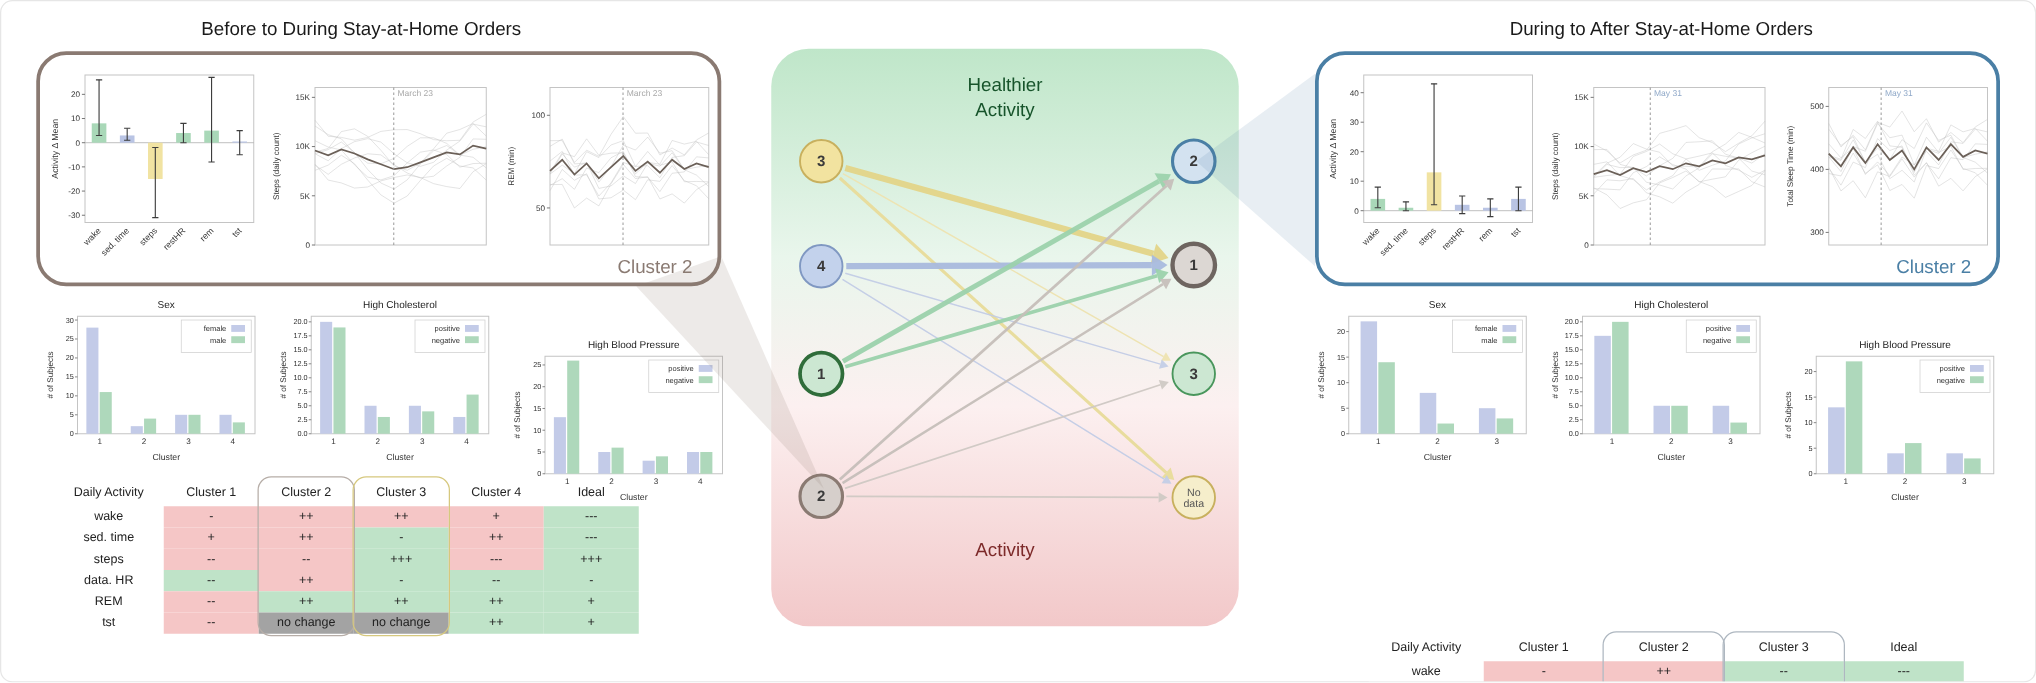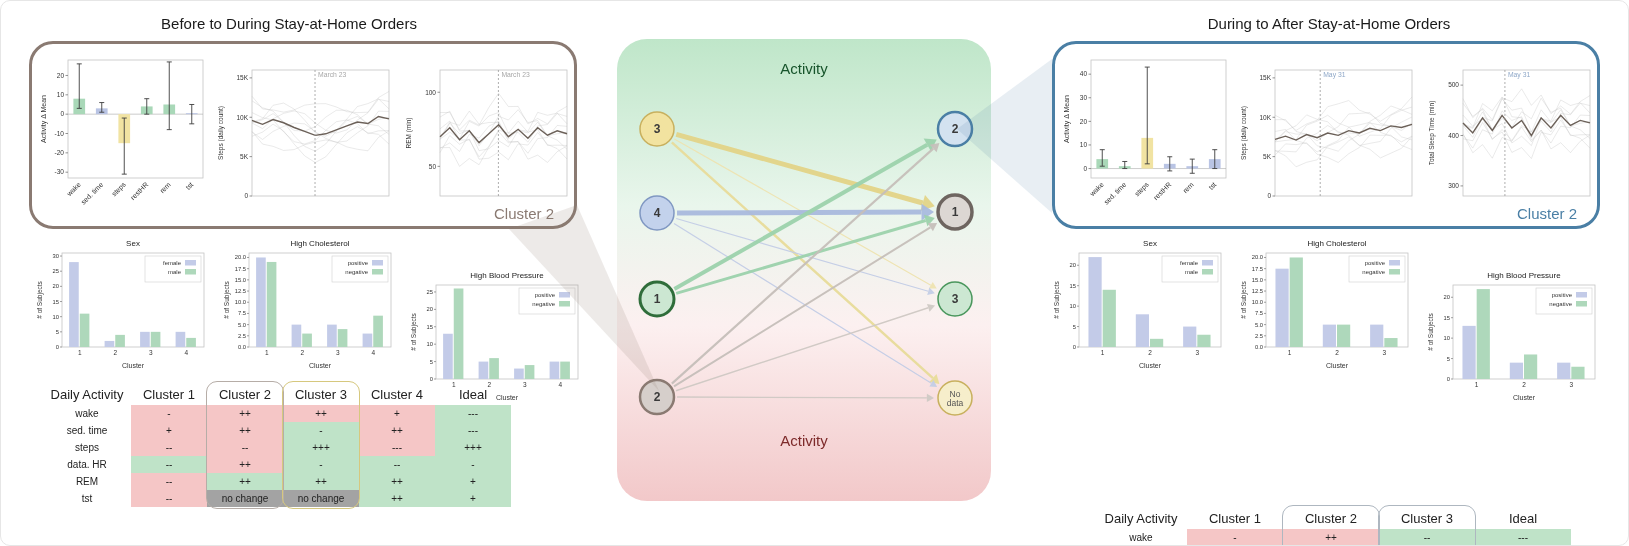--- a/index.html
+++ b/index.html
@@ -19,21 +19,21 @@
   .lbox .cluster-label{color:#8a7a72;}
   .rbox .cluster-label{color:#4a7fa5;}
   .demo-row{position:absolute;top:236px;height:136px;text-decoration:underline;}
   .demo-row.ldem{left:34px;width:545px;}
   .demo-row.rdem{left:1051px;width:545px;}
   .demo-chart{position:absolute;top:0;width:172px;height:134px;}
   .demo-chart.c0{left:0;} .demo-chart.c1{left:187px;} .demo-chart.c2{left:374px;margin-top:32px;}
   .table-wrap{position:absolute;top:382px;}
   .table-wrap.ltab{left:42px;}
   .table-wrap.rtab{left:1094px;}
-  .th{height:22px;font-size:13px;display:flex;align-items:center;justify-content:center;color:#222;}
+  .th{height:22px;font-size:10px;display:flex;align-items:center;justify-content:center;color:#222;}
   .rl{height:17px;font-size:10px;display:flex;align-items:center;justify-content:center;color:#222;background:#fff;}
   .cell{height:17px;font-size:10px;display:flex;align-items:center;justify-content:center;color:#222;}
   .bg-r{background:#f5c6c6;} .bg-g{background:#bfe3c8;} .bg-w{background:#a3a3a3;}
   .hl{position:absolute;top:-2px;border:1.5px solid;border-radius:11px;pointer-events:none;background:transparent;}
   .flow-panel{position:absolute;left:616px;top:38px;width:374px;height:462px;border-radius:30px;
     background:linear-gradient(180deg,#bfe6c9 0%,#e9f6ec 36%,#fcf0f0 62%,#f2c8c9 100%);}
   .flow-label{position:absolute;width:100%;text-align:center;font-size:15px;line-height:1.3;}
   .flow-label span{display:block;}
   .flow-label.top{top:20px;color:#17542b;}
   .flow-label.bottom{top:392px;color:#7d2a2a;}
@@ -87,20 +87,21 @@
         <text x="338" y="94.2" text-anchor="middle" font-size="12" font-weight="600" fill="#3a3a3a">2</text>
         <circle cx="338" cy="173" r="17" fill="#dcd7d3" stroke="#6e6560" stroke-width="3.5"></circle>
         <text x="338" y="177.2" text-anchor="middle" font-size="12" font-weight="600" fill="#3a3a3a">1</text>
         <circle cx="338" cy="260" r="17" fill="#cce7d2" stroke="#49965c" stroke-width="1.5"></circle>
         <text x="338" y="264.2" text-anchor="middle" font-size="12" font-weight="600" fill="#3a3a3a">3</text>
         <circle cx="338" cy="359" r="17" fill="#f6eecb" stroke="#c8b05e" stroke-width="1.5"></circle>
         <text x="338" y="357.5" text-anchor="middle" font-size="8.5" fill="#555">No</text>
         <text x="338" y="366.5" text-anchor="middle" font-size="8.5" fill="#555">data</text>
       </svg>
     <div class="flow-label top">
+      <span>Healthier</span>
       <span>Activity</span>
     </div>
     <div class="flow-label bottom">
       <span>Activity</span>
     </div>
   </div>
 
   <div class="inset-box lbox">
     <div class="chart delta"><svg width="168" height="162">
           <rect x="30" y="6" width="135" height="118" fill="none" stroke="#c4c4c4" stroke-width="0.8"></rect>

